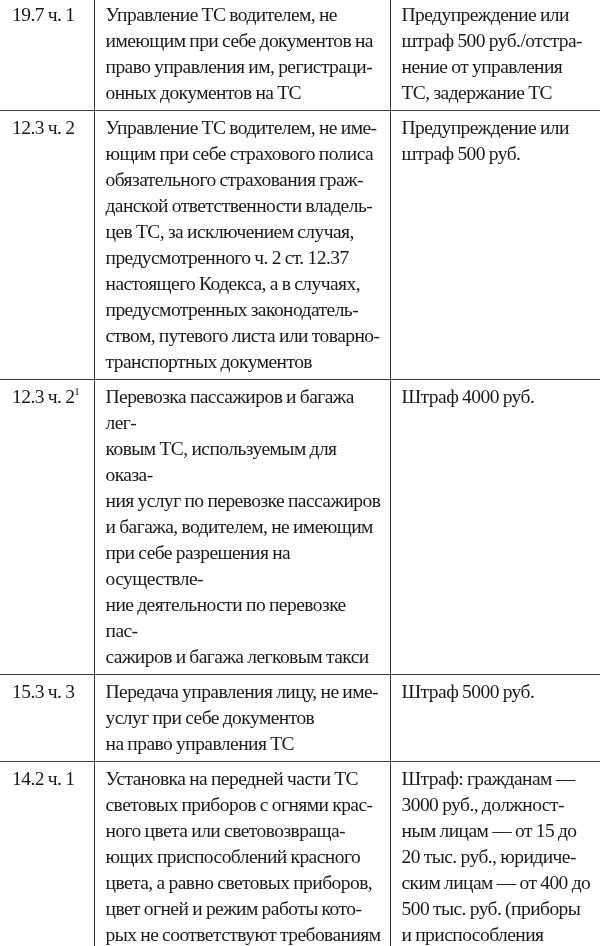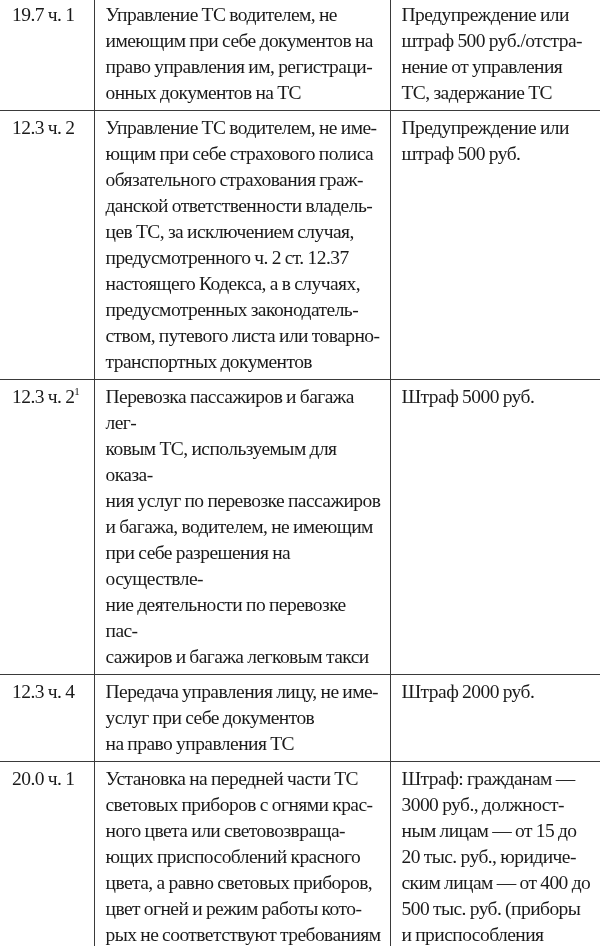--- a/index.html
+++ b/index.html
@@ -74,31 +74,31 @@
     </tr>
     <tr class="r3">
       <td><span>12.3 ч. 2</span><sup>1</sup></td>
       <td class="desc">Перевозка пассажиров и багажа лег-
 ковым ТС, используемым для оказа-
 ния услуг по перевозке пассажиров
 и багажа, водителем, не имеющим
 при себе разрешения на осуществле-
 ние деятельности по перевозке пас-
 сажиров и багажа легковым такси</td>
-      <td class="pen">Штраф 5000 руб.</td>
+      <td class="pen">Штраф 4000 руб.</td>
     </tr>
     <tr class="r4">
-      <td><span>12.3 ч. 4</span></td>
+      <td><span>15.3 ч. 3</span></td>
       <td class="desc">Передача управления лицу, не име-
 услуг при себе документов
 на право управления ТС</td>
-      <td class="pen">Штраф 2000 руб.</td>
+      <td class="pen">Штраф 5000 руб.</td>
     </tr>
     <tr class="r5">
-      <td><span>20.0 ч. 1</span></td>
+      <td><span>14.2 ч. 1</span></td>
       <td class="desc">Установка на передней части ТС
 световых приборов с огнями крас-
 ного цвета или световозвраща-
 ющих приспособлений красного
 цвета, а равно световых приборов,
 цвет огней и режим работы кото-
 рых не соответствуют требованиям
 Основных положений по допуску
 ТС к эксплуатации и обязанностей
 должностных лиц по обеспечению

